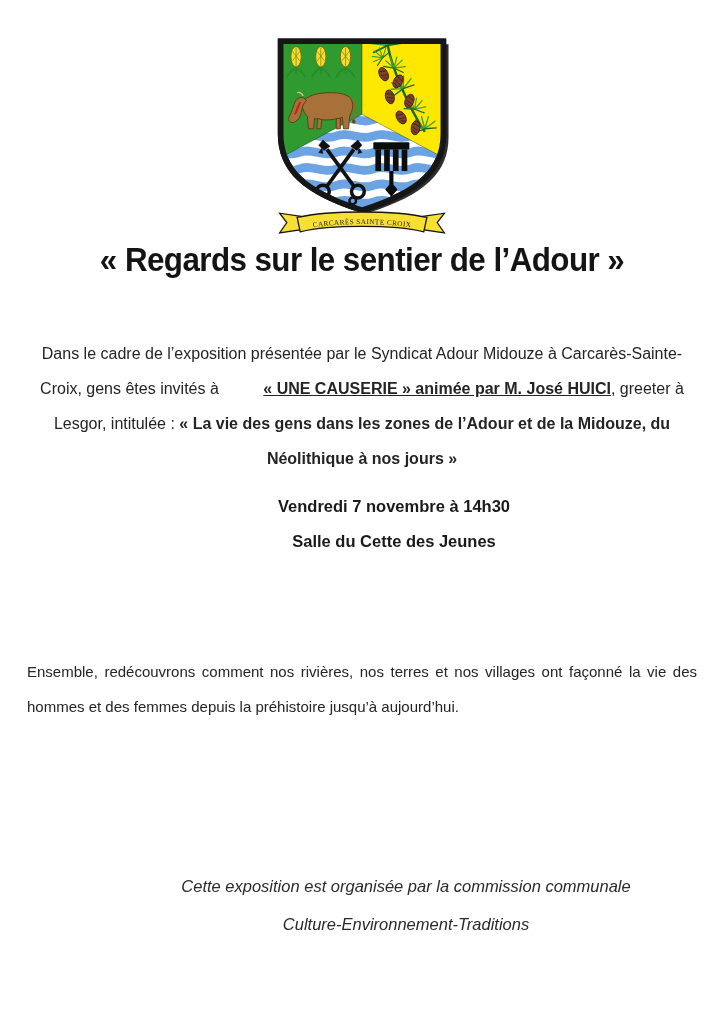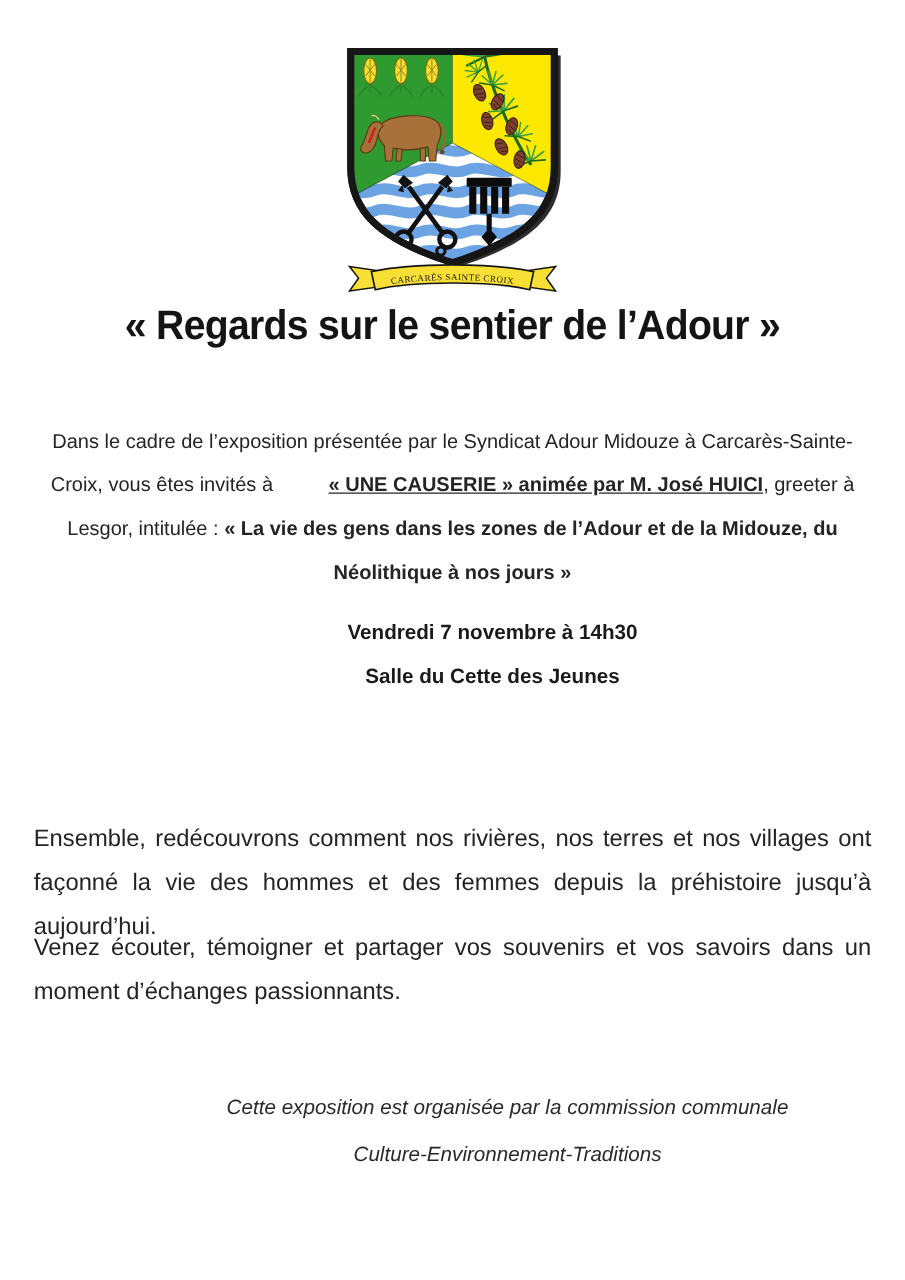--- a/index.html
+++ b/index.html
@@ -21,21 +21,21 @@
     text-align:center; font-size:16px; line-height:35px; color:#242424;
   }
   .bu { font-weight:700; text-decoration:underline;margin-left:40px; }
   .b  { font-weight:700; }
   .event {
     position:absolute; top:489px; left:0; width:100%;
     text-align:center; font-weight:700; font-size:16.5px; line-height:35px; color:#1a1a1a;margin-left:32px;
   }
   .para {
     position:absolute; left:27px; right:27px;
-    text-align:justify; font-size:19px; line-height:35px; color:#242424;
+    text-align:justify; font-size:15px; line-height:35px; color:#242424;
   }
   .p1 { top:654px; }
   .p2 { top:741px; }
   .footer {
     position:absolute; top:867px; left:0; width:100%;
     text-align:center; font-style:italic; font-size:16.5px; line-height:38px; color:#2a2a2a;padding-left:44px;
   }
 </style>
 </head>
 <body>
@@ -149,28 +149,27 @@
         <path id="bannerArc" d="M36,190 Q93,181 150,190" fill="none"></path>
         <text font-family="Liberation Serif, serif" font-size="7" letter-spacing="0.4" fill="#1a1a1a">
           <textPath href="#bannerArc" startOffset="50%" text-anchor="middle">CARCARÈS SAINTE CROIX</textPath>
         </text>
       </g>
     </svg>
   </div>
 
   <div class="title">«&nbsp;Regards sur le sentier de l’Adour&nbsp;»</div>
 
-  <div class="intro"><span>Dans le cadre de l’exposition présentée par le Syndicat Adour Midouze à Carcarès-Sainte-Croix, vous êtes invités à </span><span class="bu">«&nbsp;UNE CAUSERIE&nbsp;» animée par M. José HUICI</span><span>, greeter à Lesgor, intitulée : </span><span class="b">«&nbsp;La vie des gens dans les zones de l’Adour et de la Midouze, du Néolithique à nos jours&nbsp;»</span></div>
+  <div class="intro"><span>Dans le cadre de l’exposition présentée par le Syndicat Adour Midouze à Carcarès-Sainte-Croix, gens êtes invités à </span><span class="bu">«&nbsp;UNE CAUSERIE&nbsp;» animée par M. José HUICI</span><span>, greeter à Lesgor, intitulée : </span><span class="b">«&nbsp;La vie des gens dans les zones de l’Adour et de la Midouze, du Néolithique à nos jours&nbsp;»</span></div>
 
   <div class="event">
     <div>Vendredi 7 novembre à 14h30</div>
     <div>Salle du Cette des Jeunes</div>
   </div>
 
   <div class="para p1">Ensemble, redécouvrons comment nos rivières, nos terres et nos villages ont façonné la vie des hommes et des femmes depuis la préhistoire jusqu’à aujourd’hui.</div>
-  <div class="para p2">Venez écouter, témoigner et partager vos souvenirs et vos savoirs dans un moment d’échanges passionnants.</div>
 
   <div class="footer">
     <div>Cette exposition est organisée par la commission communale</div>
     <div>Culture-Environnement-Traditions</div>
   </div>
 
 </div>
 
 </body></html>

